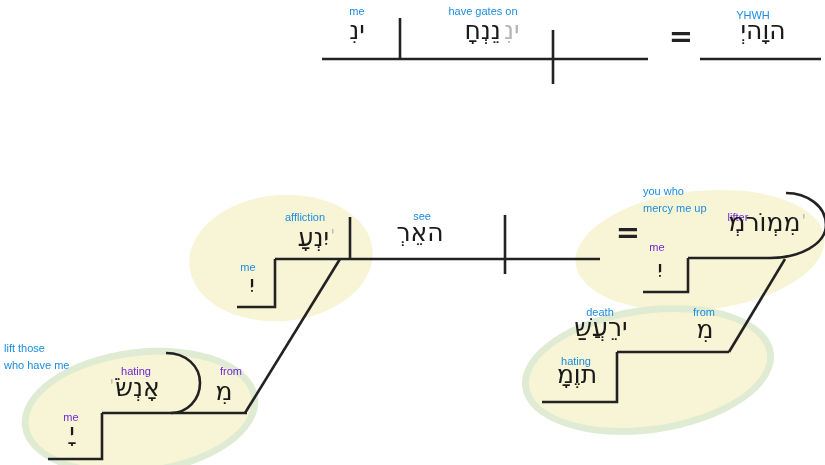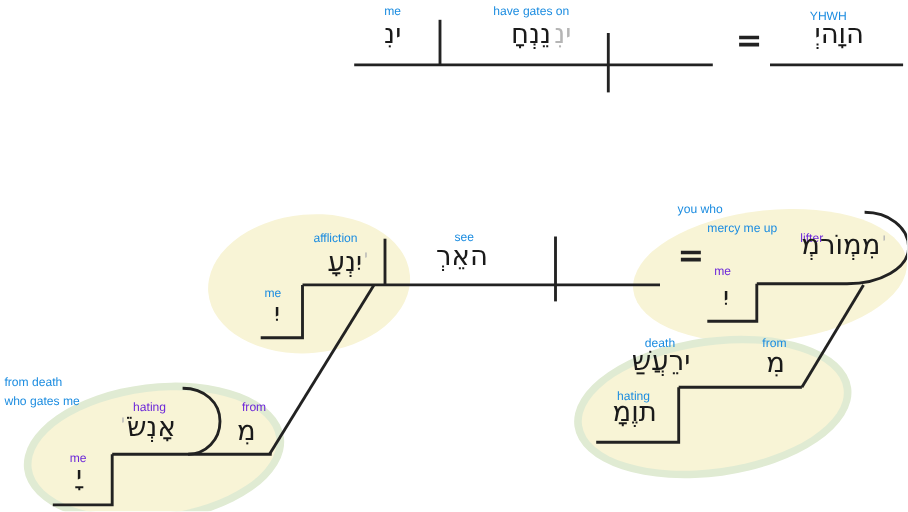--- a/index.html
+++ b/index.html
@@ -81,35 +81,35 @@
     <span>יִ</span>
   </div>
 
   <div class="lbl ctr" style="left:422px;top:210px">see</div>
   <div class="heb ctr" style="left:420px;top:219px">
     <span>רְאֵה</span>
   </div>
 
   <div class="eq ctr" style="left:628px;top:218px">=</div>
 
-  <div class="lbl" style="left:616px;top:185px">you who</div>
+  <div class="lbl" style="left:643px;top:185px">you who</div>
   <div class="lbl" style="left:643px;top:202px">mercy me up</div>
 
   <div class="lbl gray ctr" style="left:738px;top:211px">lifter</div>
   <div class="heb ctr" style="left:768px;top:209px">
     <span>מְרוֹמְמִ</span><span class="ghost-sup">י</span>
   </div>
 
   <div class="lbl gray ctr" style="left:657px;top:241px">me</div>
   <div class="heb ctr" style="left:660px;top:256px">
     <span>יִ</span>
   </div>
 
-  <div class="lbl" style="left:4px;top:342px">from death</div>
-  <div class="lbl" style="left:4px;top:359px">who gates me</div>
+  <div class="lbl" style="left:4px;top:342px">lift those</div>
+  <div class="lbl" style="left:4px;top:359px">who have me</div>
 
   <div class="lbl gray ctr" style="left:136px;top:365px">hating</div>
   <div class="heb ctr" style="left:134px;top:374px">
     <span class="ghost-sup">י</span><span>שֹׂנְאָ</span>
   </div>
 
   <div class="lbl gray ctr" style="left:231px;top:365px">from</div>
   <div class="heb ctr" style="left:224px;top:378px">
     <span>מִ</span>
   </div>

